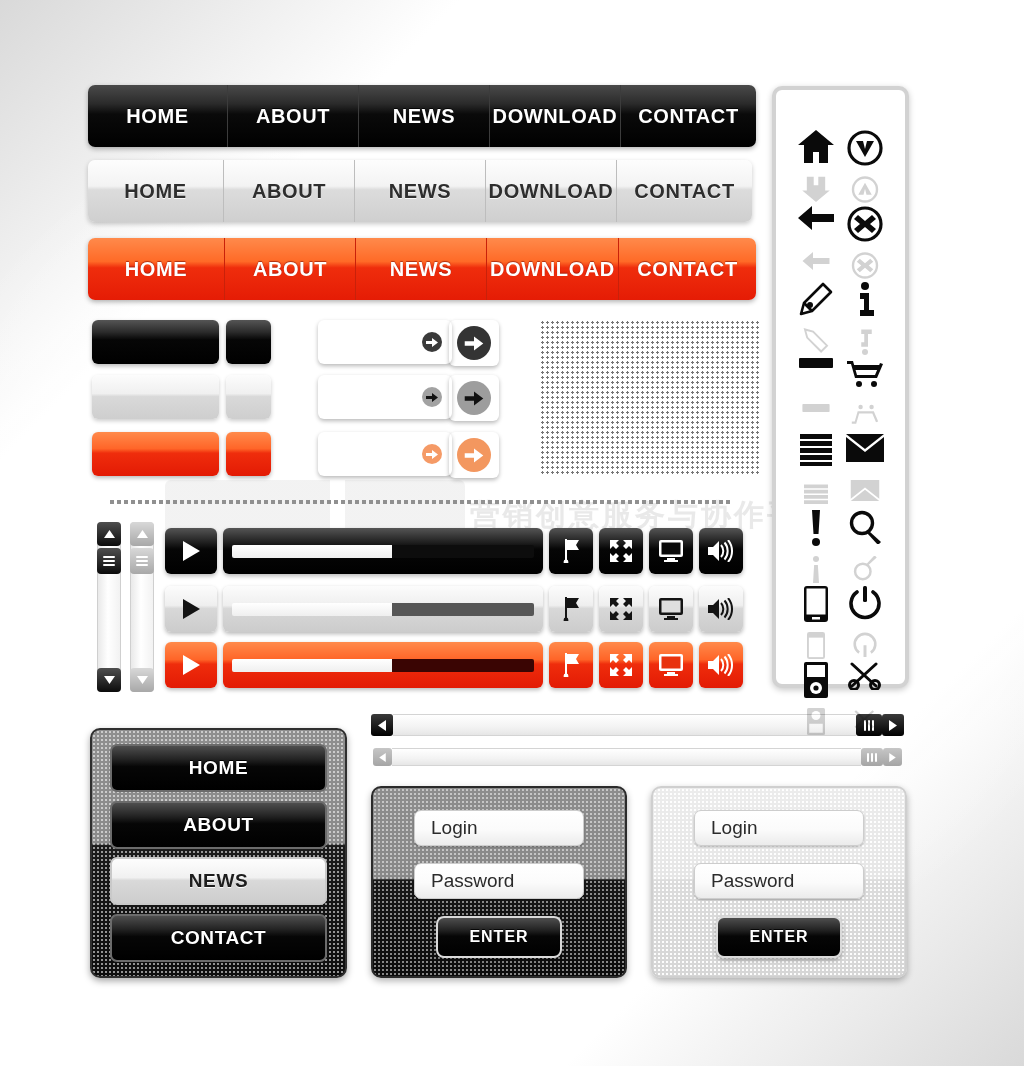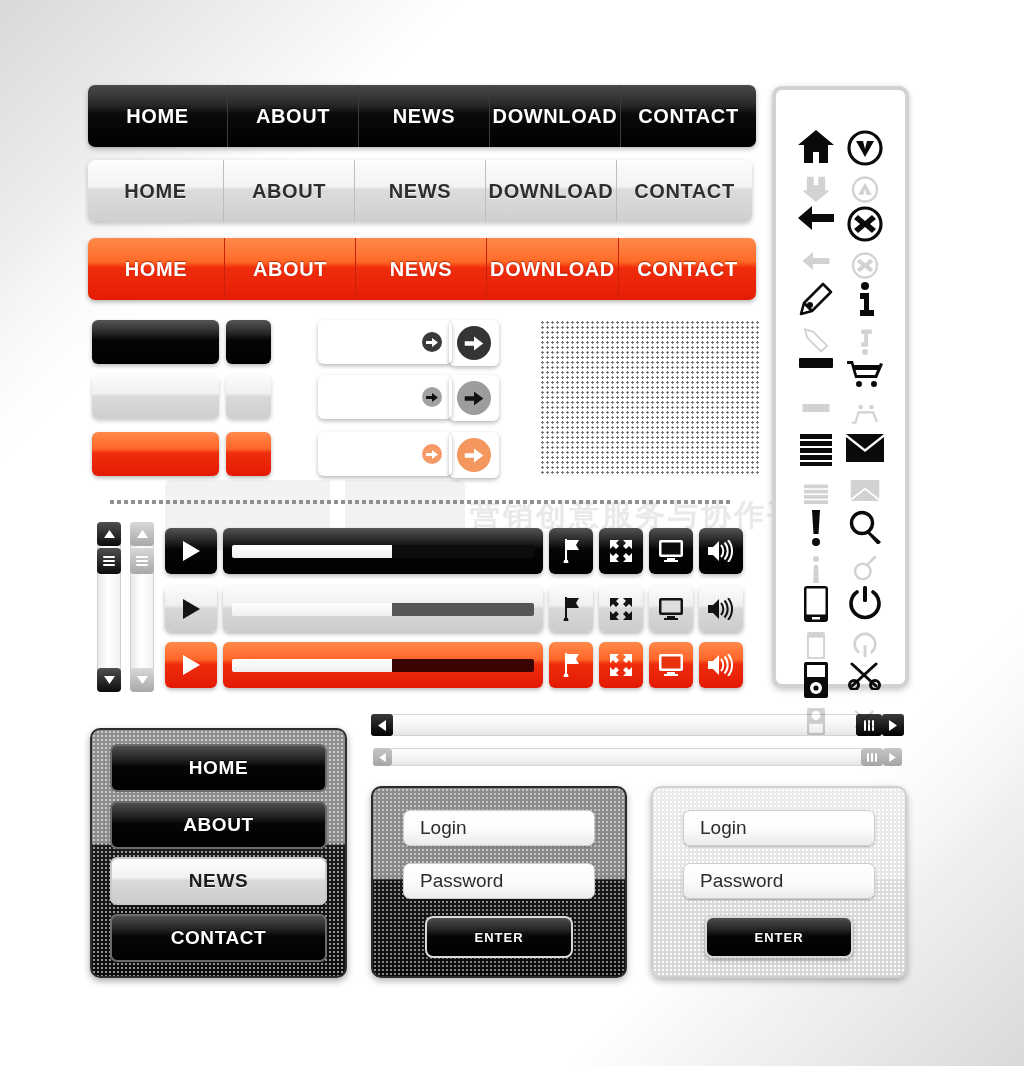--- a/index.html
+++ b/index.html
@@ -155,40 +155,40 @@
     border-top:1px solid #d4d4d4;border-bottom:1px solid #d4d4d4;}
   .hscroll .hthumb{width:26px;height:22px;border-radius:3px;display:flex;
     align-items:center;justify-content:center;flex:0 0 auto;}
   .hscroll.dark .hbtn,.hscroll.dark .hthumb{background:linear-gradient(180deg,#3a3a3a,#000);}
   .hscroll.light .hbtn,.hscroll.light .hthumb{background:linear-gradient(180deg,#c6c6c6,#a5a5a5);}
   .hgrip i{display:inline-block;width:2px;height:11px;background:#fff;margin:0 1px;
     vertical-align:middle;border-radius:1px;}
 
   
   .form{position:absolute;border-radius:10px;box-sizing:border-box;
-    padding:22px 30px;box-shadow:0 3px 7px rgba(0,0,0,.3);}
+    padding:22px 41px;box-shadow:0 3px 7px rgba(0,0,0,.3);}
   .form.dark{
     background-image:
       radial-gradient(rgba(255,255,255,.5) 1px, transparent 1.2px),
       linear-gradient(180deg,#8d8d8d 0%,#888 48%,#181818 49%,#0c0c0c 100%);
     background-size:4px 4px, 100% 100%;
     border:2px solid #2b2b2b;}
   .form.light{
     background-image:
       radial-gradient(rgba(255,255,255,.95) 1px, transparent 1.2px),
       linear-gradient(180deg,#ececec 0%,#e6e6e6 48%,#dcdcdc 49%,#d6d6d6 100%);
     background-size:4px 4px, 100% 100%;
     border:2px solid #cfcfcf;}
   .field{height:36px;border-radius:7px;display:flex;align-items:center;
     padding:0 16px;font-size:19px;color:#2b2b2b;
     background:linear-gradient(180deg,#ffffff 0%,#fbfbfb 55%,#ebebeb 100%);
     border:1px solid #cdcdcd;box-sizing:border-box;
     box-shadow:0 1px 2px rgba(0,0,0,.25);}
   .enter{height:42px;border-radius:8px;display:flex;align-items:center;
-    justify-content:center;font-size:13px;font-weight:bold;letter-spacing:1px;
+    justify-content:center;font-size:16px;font-weight:bold;letter-spacing:1px;
     color:#fff;text-shadow:0 -1px 0 rgba(0,0,0,.8);
     background:linear-gradient(180deg,#4e4e4e 0%,#222 32%,#060606 48%,#000 100%);
     border:2px solid #d9d9d9;box-sizing:border-box;
     box-shadow:0 2px 4px rgba(0,0,0,.3);}
 
   
   .iconpanel{position:absolute;left:772px;top:86px;width:137px;height:602px;
     border-radius:10px;background:#fff;border:4px solid #d2d2d2;
     box-sizing:border-box;box-shadow:0 2px 6px rgba(0,0,0,.22);
     padding:40px 16px 24px 16px;}

